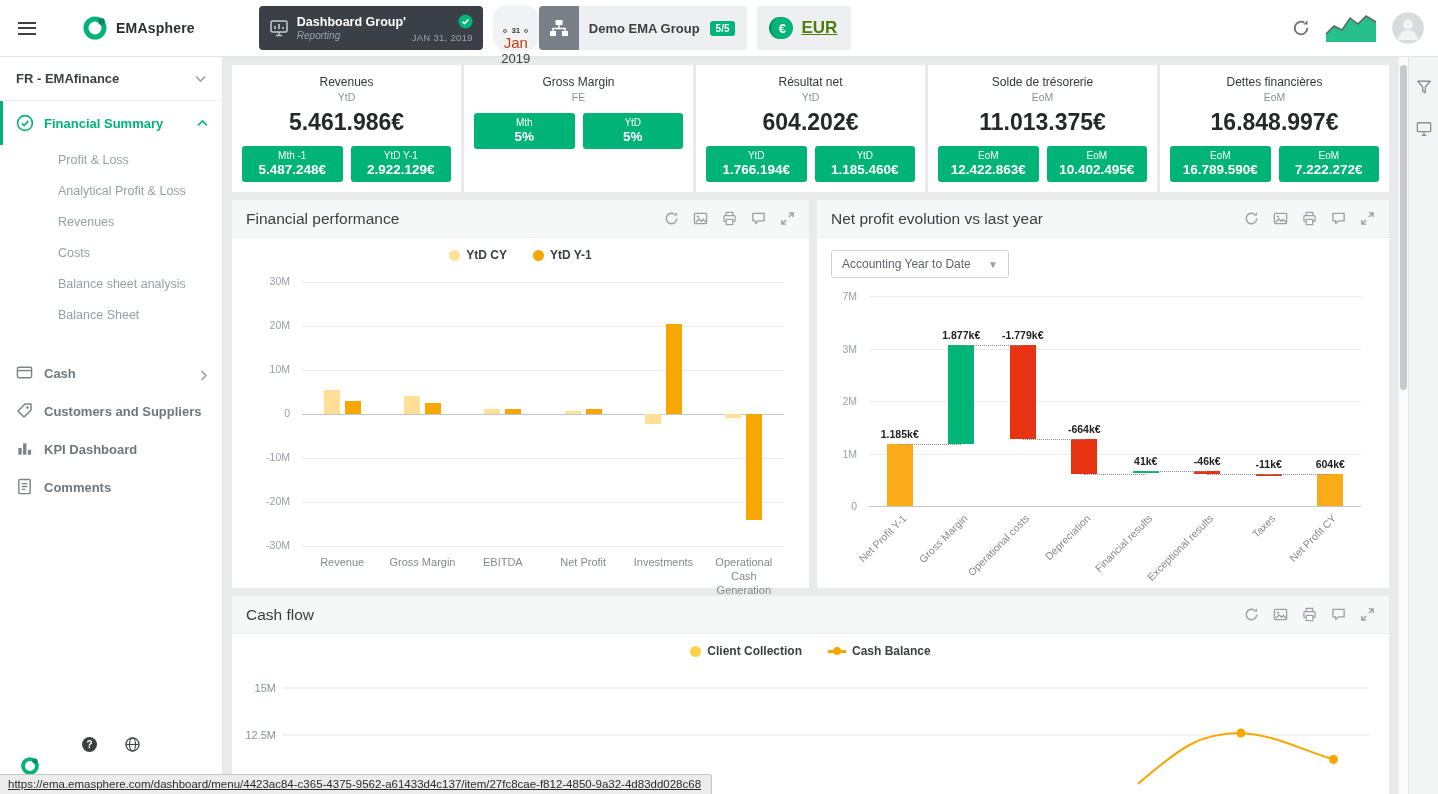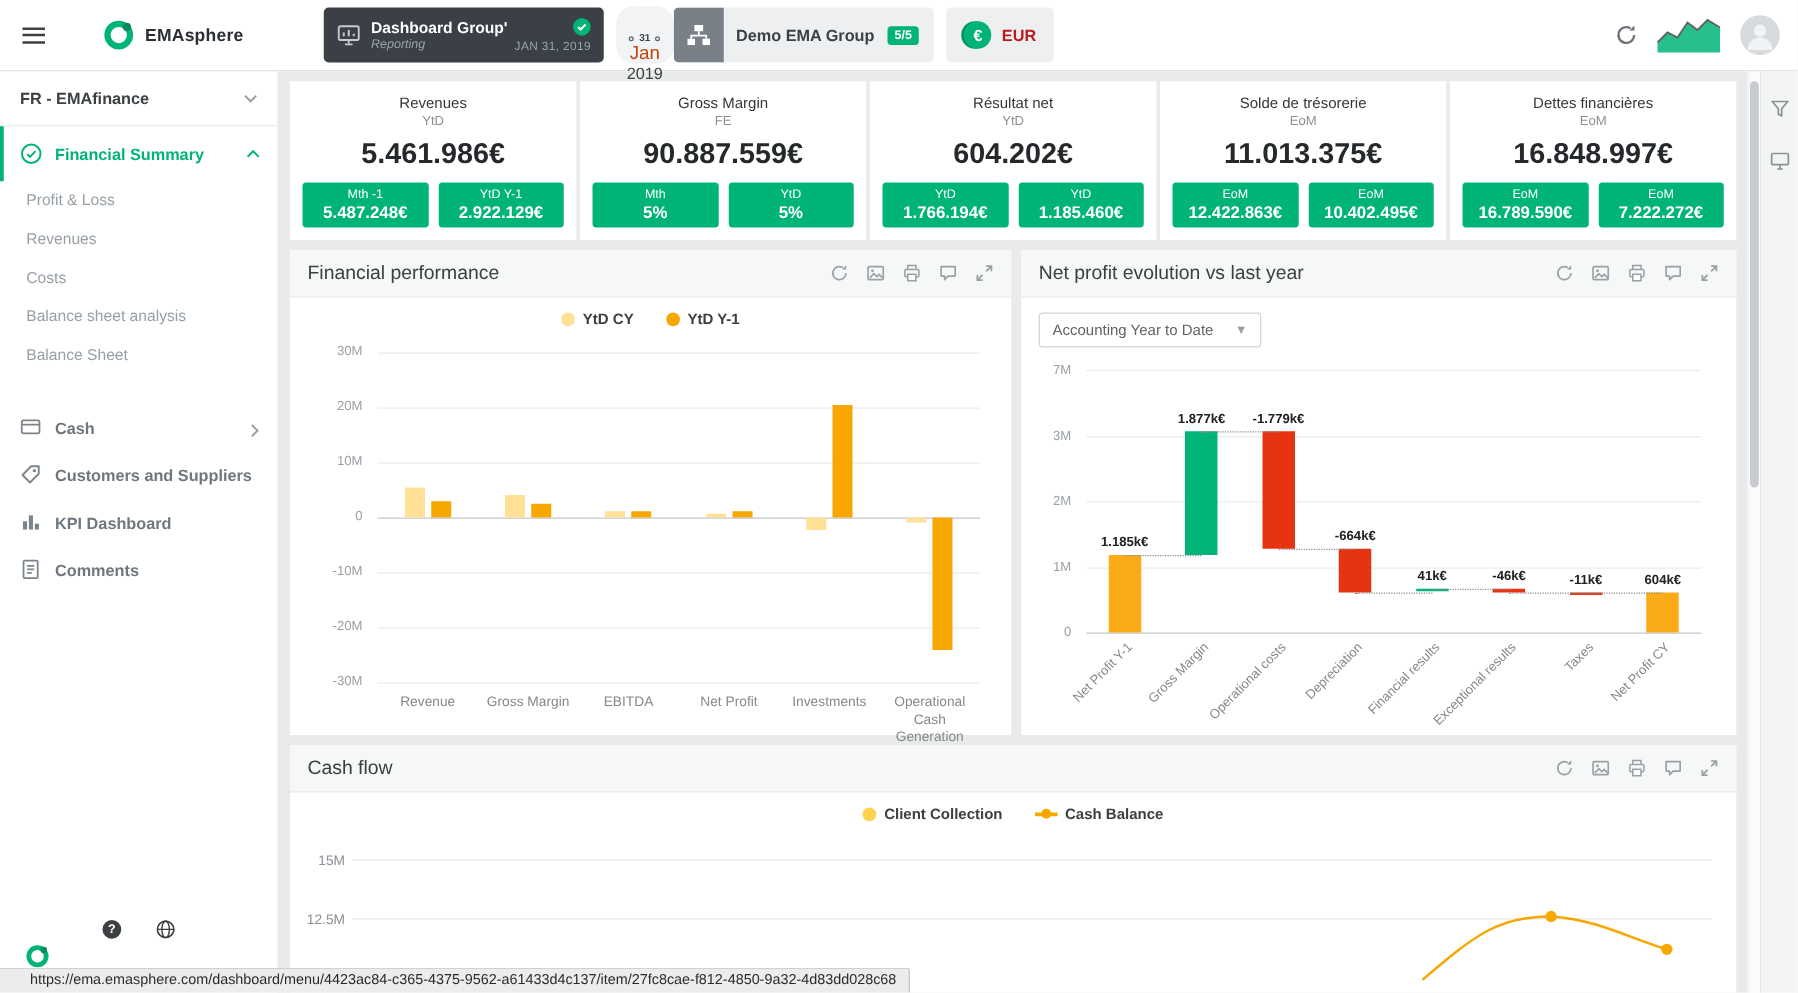--- a/index.html
+++ b/index.html
@@ -22,33 +22,33 @@
   .cal-top i { width:4px; height:4px; border:1.5px solid #5f6368; border-radius:50%; display:inline-block; }
   .cal-day { font-size:8px; font-weight:700; color:#3c4043; }
   .cal-month { font-size:15px; font-weight:400; color:#c2410c; line-height:16px; }
   .cal-year { font-size:13px; color:#3c4043; }
   .org-box { margin-left:0; height:44px; background:#edeff1; border-radius:4px; display:flex; align-items:center; gap:10px; padding-right:12px; overflow:hidden; }
   .org-icon { width:40px; height:44px; background:#798087; display:flex; align-items:center; justify-content:center; }
   .org-name { font-size:13px; font-weight:700; color:#3c4043; }
   .org-badge { background:#00b377; color:#fff; font-size:10px; font-weight:700; padding:2px 6px; border-radius:3px; }
   .cur-box { margin-left:10px; height:44px; background:#edeff1; border-radius:4px; display:flex; align-items:center; gap:8px; padding:0 14px; }
   .coin { width:22px; height:22px; background:#00b377; border-radius:50%; color:#fff; font-size:13px; font-weight:700; display:flex; align-items:center; justify-content:center; box-shadow:-2px 0 0 #00935f; }
-  .cur-code { font-size:13px; font-weight:600; color:#b91c1c; }
+  .cur-code { font-size:17px; font-weight:600; color:#4d7c0f;text-decoration:underline; }
   .topbar-right { margin-left:auto; margin-right:14px; display:flex; align-items:center; gap:14px; }
   .tb-refresh { color:#6b7177; cursor:pointer; display:flex; }
   .avatar { width:32px; height:32px; border-radius:50%; overflow:hidden; display:block; }
 
   
   .sidebar { position:absolute; top:57px; left:0; width:223px; bottom:0; background:#fff; border-right:1px solid #e4e6e8; z-index:4; }
   .ws-row { height:44px; border-bottom:1px solid #eceef0; display:flex; align-items:center; padding:0 16px; font-size:13px; font-weight:700; color:#3c4043; cursor:pointer; }
   .ws-row svg { margin-left:auto; }
   .nav-active { height:44px; display:flex; align-items:center; padding:0 14px 0 13px; border-left:3px solid #00b377; color:#00b377; font-size:13px; font-weight:700; cursor:pointer; }
   .nav-active .nav-ic { margin-right:10px; display:flex; }
   .nav-active svg.chev { margin-left:auto; }
-  .subitem { height:31px; line-height:31px; padding-left:21px; font-size:12.5px; color:#98a0a7; cursor:pointer; }
+  .subitem { height:31px; line-height:31px; padding-left:58px; font-size:12.5px; color:#98a0a7; cursor:pointer; }
   .nav-items { margin-top:12px; }
   .nav-item { height:38px; display:flex; align-items:flex-end; padding:0 14px 0 16px; color:#6f777e; font-size:13px; font-weight:700; cursor:pointer; }
   .nav-item .nav-ic { margin-right:11px; color:#7c848b; display:flex; }
   .nav-item svg.chev { margin-left:auto; }
   .foot-logo { position:absolute; left:20px; bottom:14px; }
   .foot-icons { position:absolute; bottom:38px; left:0; right:0; display:flex; justify-content:center; gap:28px; color:#3c4043; }
   .help-badge { width:15px; height:15px; border-radius:50%; background:#3c4043; color:#fff; font-size:10px; font-weight:700; display:flex; align-items:center; justify-content:center; }
   .foot-powered { position:absolute; bottom:8px; left:0; right:0; text-align:center; font-size:9px; font-weight:700; color:#3c4043; }
 
   
@@ -97,21 +97,21 @@
   .wf-xlab { position:absolute; top:216px; width:110px; text-align:right; font-size:10.5px; color:#85898d; white-space:nowrap; transform:rotate(-45deg); transform-origin:right top; }
 
   #cf-panel { margin-top:8px; height:250px; }
   #cf-svg { position:absolute; top:34px; left:0; width:100%; height:130px; }
 
   
   .scrollbar { position:absolute; top:57px; right:30px; width:10px; bottom:0; background:#fbfbfb; border-left:1px solid #ededed; }
   .scroll-thumb { position:absolute; top:8px; left:1px; width:7px; height:325px; background:#c7cbcf; border-radius:4px; }
   .rail { position:absolute; top:57px; right:0; width:30px; bottom:0; background:#f3f4f4; border-left:1px solid #e3e4e6; display:flex; flex-direction:column; align-items:center; padding-top:22px; gap:26px; color:#8a9096; }
   .rail span { cursor:pointer; display:flex; }
-  .status { position:absolute; left:0; bottom:0; background:#ececec; border:1px solid #c6c6c6; border-left:none; border-bottom:none; border-top-right-radius:3px; padding:3px 10px 4px 24px; font-size:11.5px; color:#2b2b2b; z-index:20; }
+  .status { position:absolute; left:0; bottom:0; background:#ececec; border:1px solid #c6c6c6; border-left:none; border-bottom:none; border-top-right-radius:3px; padding:3px 10px 4px 8px; font-size:11.5px; color:#2b2b2b; z-index:20;text-decoration:underline; }
 </style>
 </head>
 <body>
 
 <div class="topbar">
   <div class="hamburger">
       <span></span>
       <span></span>
       <span></span>
     </div>
@@ -210,20 +210,21 @@
         </svg>
     </span>
     <span>Financial Summary</span>
     <svg class="chev" width="11" height="8" viewBox="0 0 11 8">
         <path d="M1 6.5L5.5 2 10 6.5" stroke="#00b377" stroke-width="1.6" fill="none"></path>
       </svg>
   </div>
 
   <div id="subnav">
       <div class="subitem">Profit &amp; Loss</div>
+      <div class="subitem">Analytical Profit &amp; Loss</div>
       <div class="subitem">Revenues</div>
       <div class="subitem">Costs</div>
       <div class="subitem">Balance sheet analysis</div>
       <div class="subitem">Balance Sheet</div>
     </div>
   <div class="nav-items" id="navitems">
       <div class="nav-item">
         <span class="nav-ic">
           <svg width="17" height="17" viewBox="0 0 18 17">
             <rect x="1.5" y="3" width="15" height="11" rx="1.5" stroke="currentColor" stroke-width="1.5" fill="none"></rect>
@@ -297,21 +298,20 @@
           </div>
           <div class="kpi-badge">
             <div class="kb-label">YtD Y-1</div>
             <div class="kb-value">2.922.129€</div>
           </div>
         </div>
       </div>
       <div class="kpi-card">
         <div class="kpi-title">Gross Margin</div>
         <div class="kpi-period">FE</div>
-        <div class="kpi-value">90.887.559€</div>
         <div class="kpi-badges">
           <div class="kpi-badge">
             <div class="kb-label">Mth</div>
             <div class="kb-value">5%</div>
           </div>
           <div class="kpi-badge">
             <div class="kb-label">YtD</div>
             <div class="kb-value">5%</div>
           </div>
         </div>

